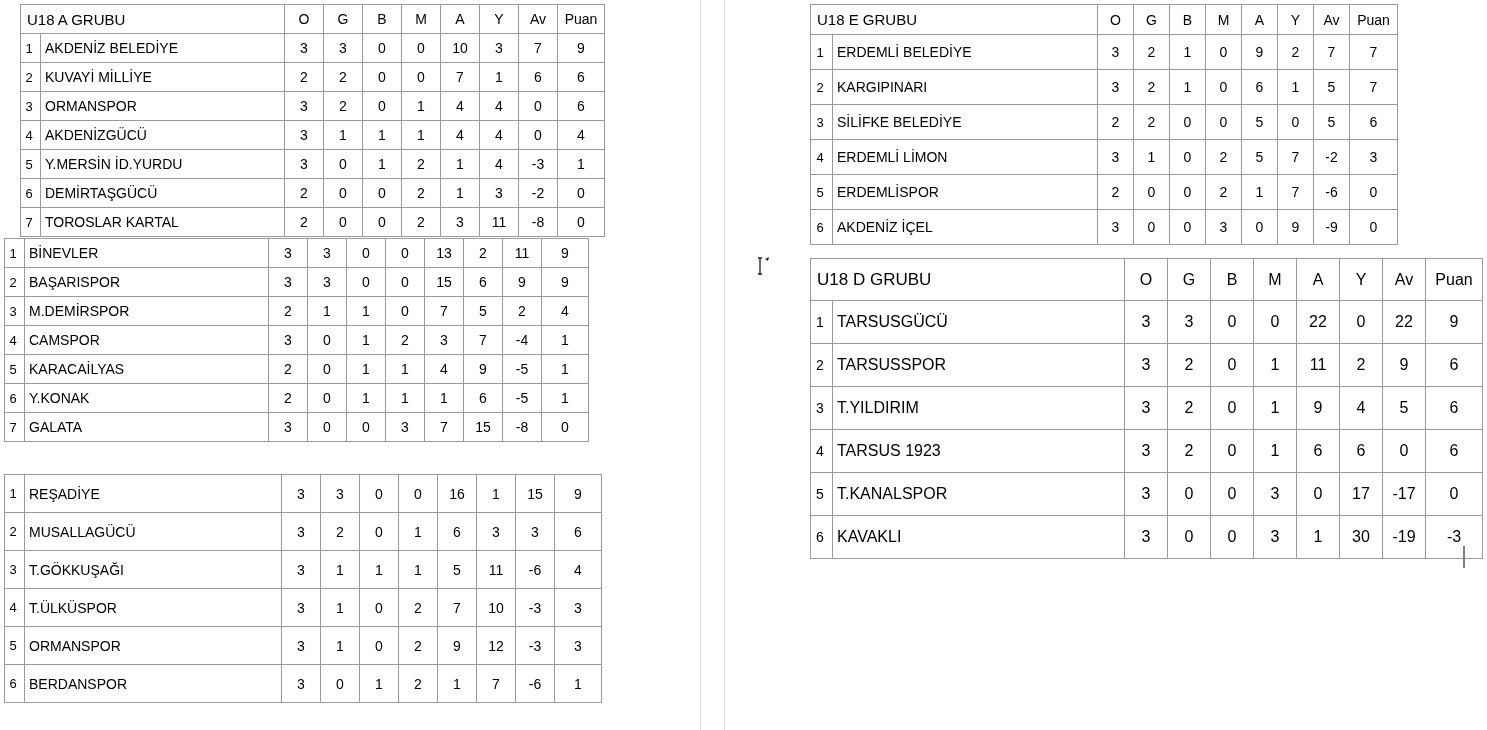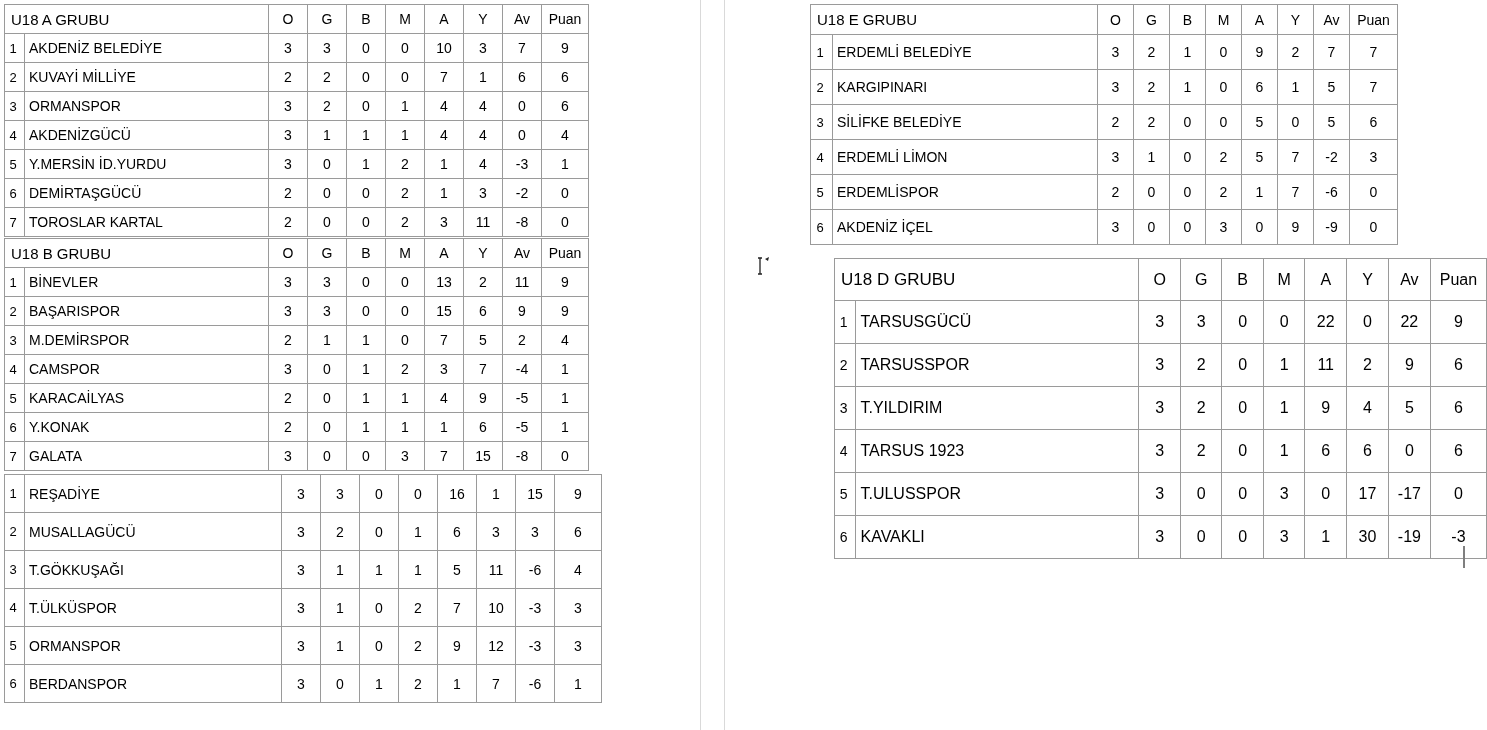--- a/index.html
+++ b/index.html
@@ -70,41 +70,41 @@
     font-size: 14px;
     color: #000;
   }
   .hdr-col.puan {
     font-size: 14px;
   }
 
   
   #group-a {
     position: absolute;
-    left: 4px;
+    left: 20px;
     top: 4px;
   }
   #group-b {
     position: absolute;
     left: 4px;
     top: 238px;
   }
   #group-c {
     position: absolute;
     left: 4px;
     top: 474px;
   }
   #group-e {
     position: absolute;
     left: 810px;
     top: 4px;
   }
   #group-d {
     position: absolute;
-    left: 834px;
+    left: 810px;
     top: 258px;
   }
 
   
   .tbl-ab col.c-rank { width: 20px; }
   .tbl-ab col.c-team { width: 244px; }
   .tbl-ab col.c-n    { width: 39px; }
   .tbl-ab col.c-pts  { width: 47px; }
   .tbl-ab tr { height: 29px; }
 
@@ -297,31 +297,20 @@
         <col class="c-n">
         <col class="c-n">
         <col class="c-n">
         <col class="c-n">
         <col class="c-n">
         <col class="c-n">
         <col class="c-n">
         <col class="c-pts">
     </colgroup>
     <tbody>
-      <tr class="hdr-row">
-        <td class="hdr-title" colspan="2">U18 B GRUBU</td>
-        <td class="hdr-col">O</td>
-        <td class="hdr-col">G</td>
-        <td class="hdr-col">B</td>
-        <td class="hdr-col">M</td>
-        <td class="hdr-col">A</td>
-        <td class="hdr-col">Y</td>
-        <td class="hdr-col">Av</td>
-        <td class="hdr-col puan">Puan</td>
-      </tr>
       <tr>
         <td class="cell-rank">1</td>
         <td class="cell-team">BİNEVLER</td>
         <td class="cell-num">3</td>
         <td class="cell-num">3</td>
         <td class="cell-num">0</td>
         <td class="cell-num">0</td>
         <td class="cell-num">13</td>
         <td class="cell-num">2</td>
         <td class="cell-num">11</td>
@@ -659,21 +648,21 @@
         <td class="cell-num">2</td>
         <td class="cell-num">0</td>
         <td class="cell-num">1</td>
         <td class="cell-num">6</td>
         <td class="cell-num">6</td>
         <td class="cell-num">0</td>
         <td class="cell-pts">6</td>
       </tr>
       <tr>
         <td class="cell-rank">5</td>
-        <td class="cell-team">T.ULUSSPOR</td>
+        <td class="cell-team">T.KANALSPOR</td>
         <td class="cell-num">3</td>
         <td class="cell-num">0</td>
         <td class="cell-num">0</td>
         <td class="cell-num">3</td>
         <td class="cell-num">0</td>
         <td class="cell-num">17</td>
         <td class="cell-num">-17</td>
         <td class="cell-pts">0</td>
       </tr>
       <tr>

